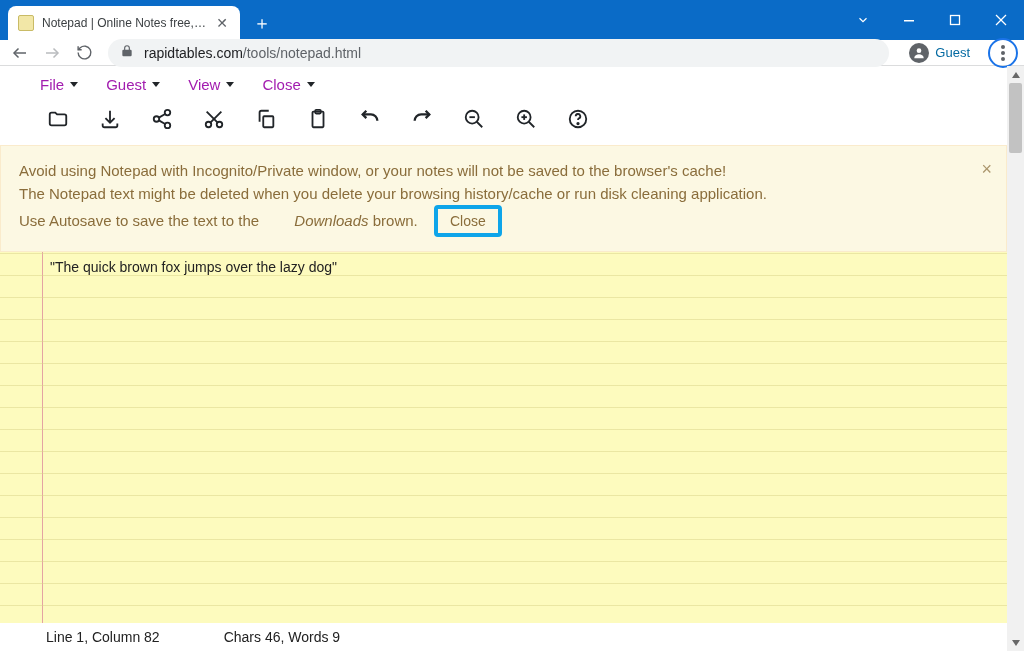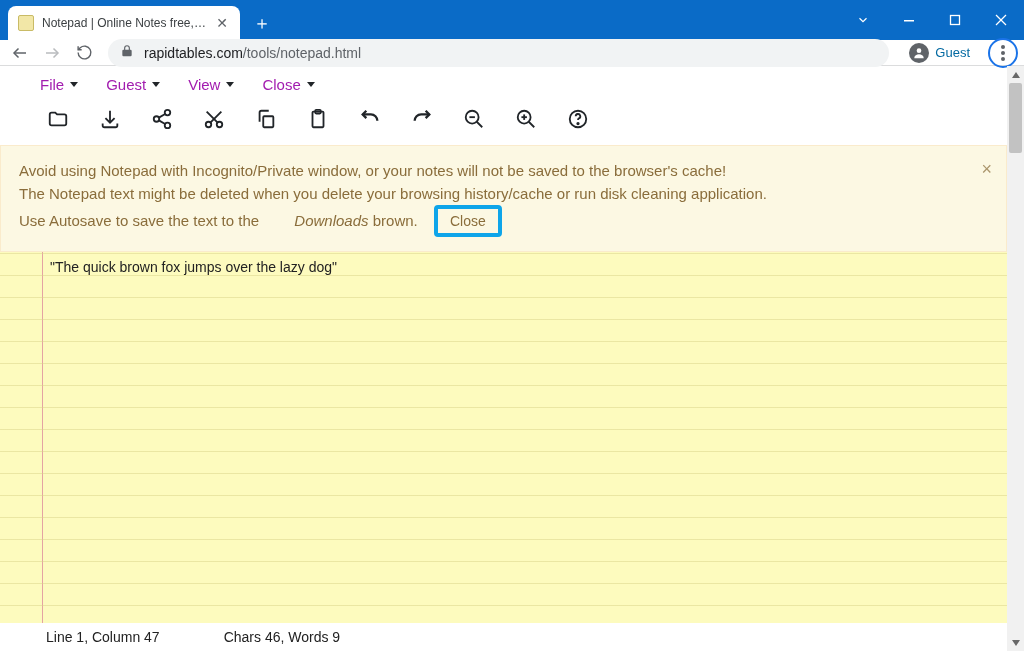--- a/index.html
+++ b/index.html
@@ -299,21 +299,21 @@
         <button class="close-btn">Close</button>
       </div>
     </div>
 
     <div class="notepad-area">
       <div class="lined"></div>
       <div class="note-text">"The quick brown fox jumps over the lazy dog"</div>
     </div>
 
     <div class="statusbar">
-      <span>Line 1, Column 47</span>
+      <span>Line 1, Column 82</span>
       <span>Chars 46, Words 9</span>
     </div>
 
   </div>
 
   <div class="page-scrollbar">
     <div class="sb-arrow">
         <svg width="10" height="10" viewBox="0 0 10 10">
           <polygon points="5,2 9,8 1,8" fill="#686868"></polygon>
         </svg>

